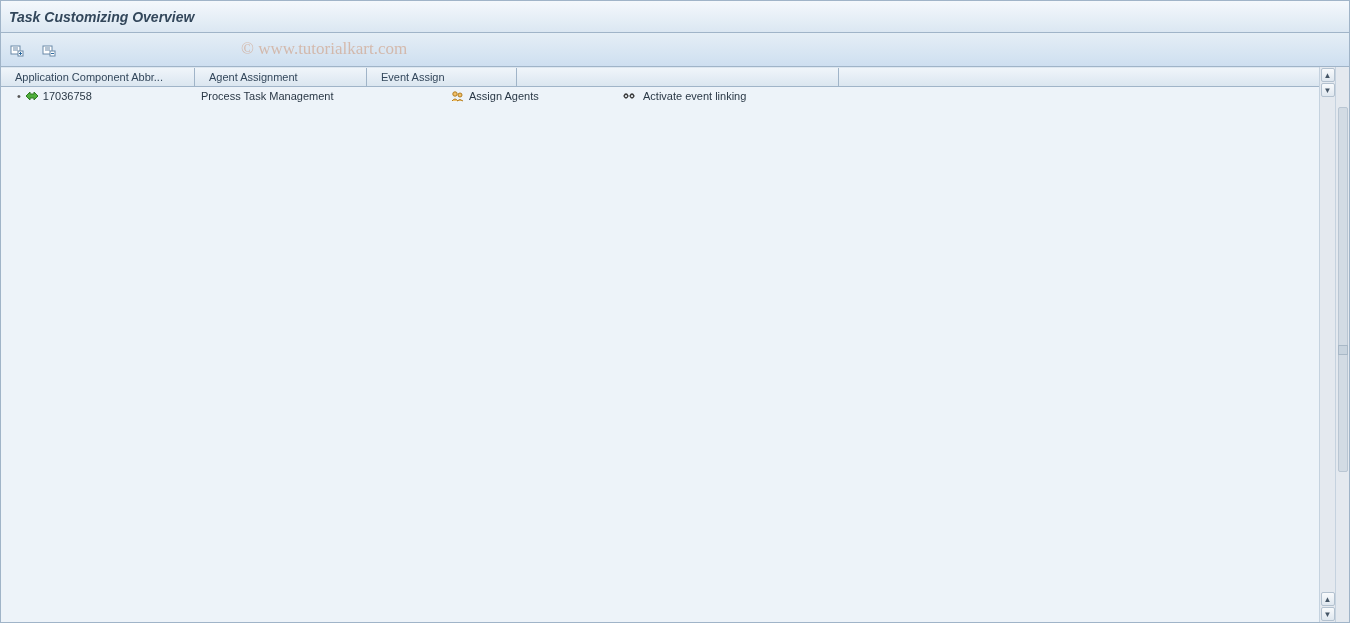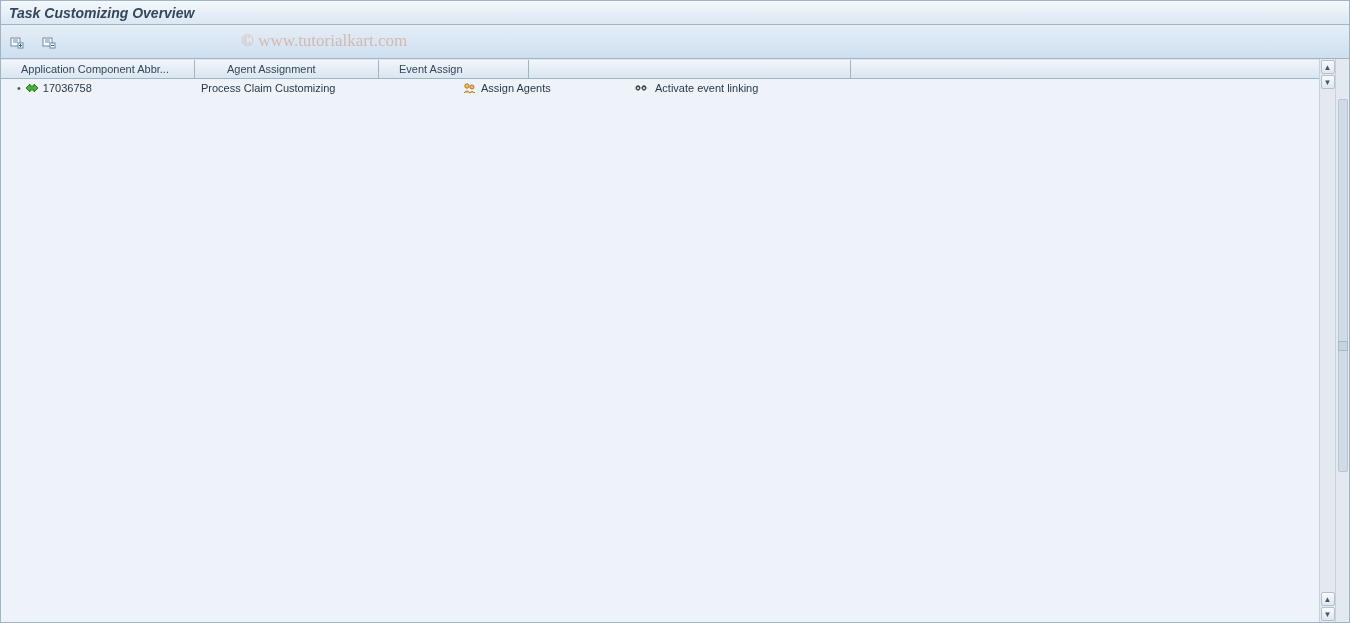--- a/index.html
+++ b/index.html
@@ -19,21 +19,21 @@
       width: 100%;
       height: 100%;
       border: 1px solid #a0b4c8;
       background: #eef3f8;
       display: flex;
       flex-direction: column;
     }
     .title-bar {
       background: linear-gradient(to bottom, #f4f8fc 0%, #dbe7f2 100%);
       border-bottom: 1px solid #a0b4c8;
-      height: 24px;
+      height: 32px;
       display: flex;
       align-items: center;
       padding: 0 8px;
     }
     .title-text {
       font-weight: bold;
       font-style: italic;
       font-size: 14px;
       color: #33475b;
     }
@@ -79,29 +79,29 @@
     }
     .grid-header {
       display: flex;
       height: 20px;
       border-bottom: 1px solid #a0b4c8;
       border-top: 1px solid #dde7f0;
       background: linear-gradient(to bottom, #f0f5fa 0%, #dbe6f0 100%);
     }
     .gh-cell {
       border-right: 1px solid #a0b4c8;
-      padding: 3px 20px;
+      padding: 3px 14px;
       color: #33475b;
       white-space: nowrap;
       overflow: hidden;
       text-overflow: ellipsis;
     }
     .col-0 { width: 194px; }
     .col-1 { width: 250px; }
-    .col-2 { width: 172px; margin-left: 12px; }
+    .col-2 { width: 172px; }
     .col-3 { width: 150px; }
     .col-4 { flex: 1; max-width: 322px;}
     .grid-row {
       display: flex;
       height: 18px;
       align-items: center;
       color: #2a3846;
     }
     .gr-cell {
       padding: 1px 6px;
@@ -215,21 +215,21 @@
 
       <div class="content-bg">
         <div class="grid-row">
           <div class="gr-cell col-0">
             <span class="tree-bullet">•</span>
             <svg width="14" height="12" viewBox="0 0 14 12">
               <path d="M1 6 L5 2 L5 4 L9 4 L9 2 L13 6 L9 10 L9 8 L5 8 L5 10 Z" fill="#4fae3c" stroke="#2f7a22"></path>
             </svg>
             <span>17036758</span>
           </div>
-          <div class="gr-cell col-1">Process Claim Customizing</div>
+          <div class="gr-cell col-1">Process Task Management</div>
           <div class="gr-cell col-2">
             <svg width="14" height="12" viewBox="0 0 14 12">
               <circle cx="4" cy="4" r="2.2" fill="#f2c068" stroke="#b07b20"></circle>
               <path d="M1 11 Q4 7 7 11" fill="#f2c068" stroke="#b07b20"></path>
               <circle cx="9" cy="5" r="2" fill="#f2c068" stroke="#b07b20"></circle>
               <path d="M6 11 Q9 8 12 11" fill="#f2c068" stroke="#b07b20"></path>
             </svg>
             <span>Assign Agents</span>
           </div>
           <div class="gr-cell col-3" style="width:300px;">

